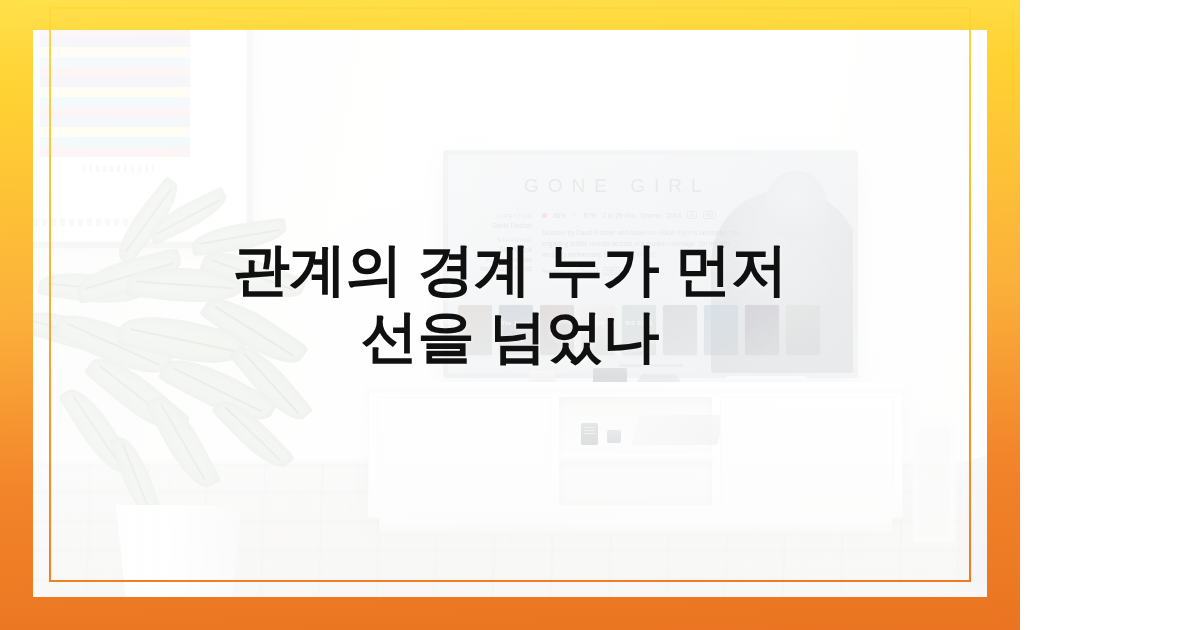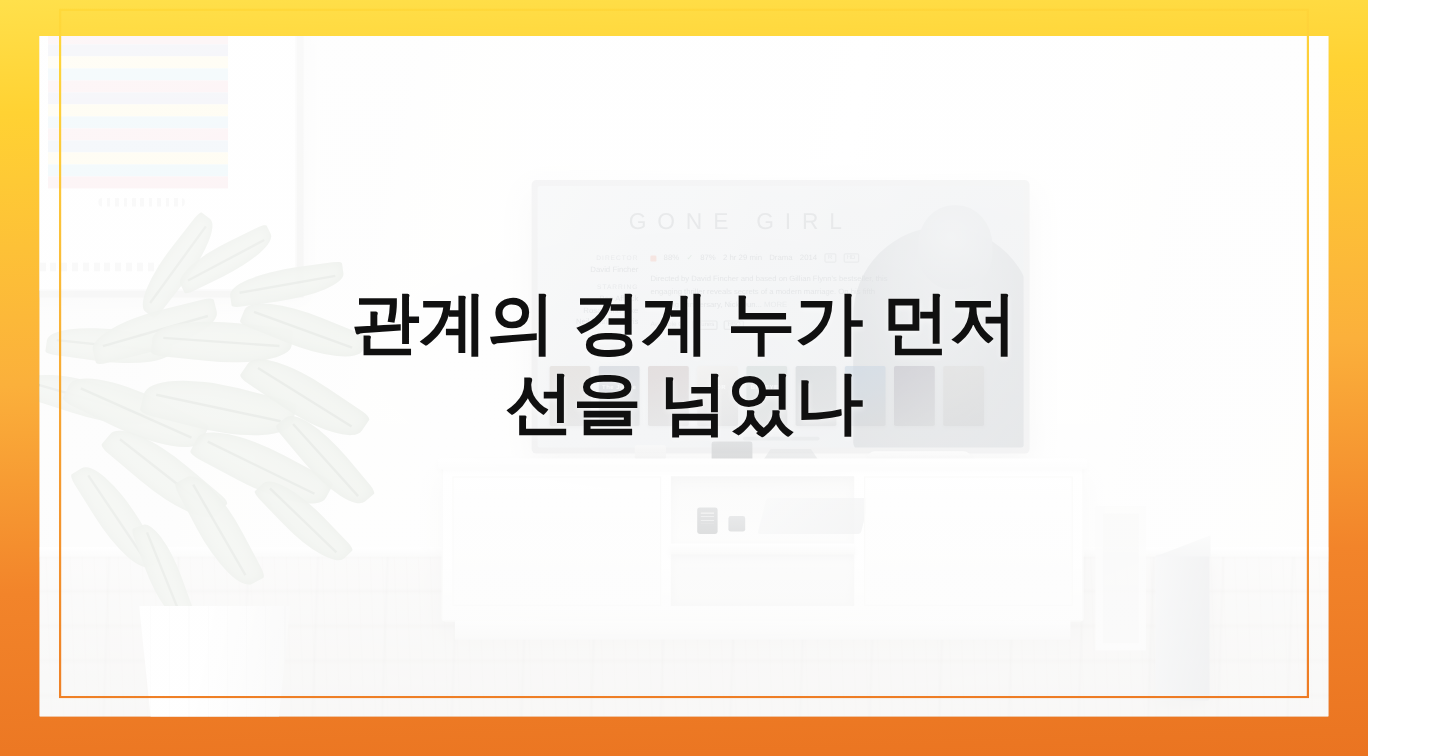--- a/index.html
+++ b/index.html
@@ -4,21 +4,21 @@
 <style>
   * { margin:0; padding:0; box-sizing:border-box; }
   html,body{
     width:1200px; height:630px; overflow:hidden;
     font-family:"Liberation Sans", sans-serif;
   }
 
   
   #poster{
     position:relative;
-    width:1140px; height:630px;
+    width:1020px; height:630px;
     background:linear-gradient(178deg,#ffe04b 0%,#ffd233 14%,#fbb03b 48%,#f2842a 74%,#ea7421 100%);
     overflow:hidden;
   }
 
   
   #photo{
     position:absolute;
     left:33px; top:30px; right:33px; bottom:33px;
     overflow:hidden;
     background:#f7f7f6;

